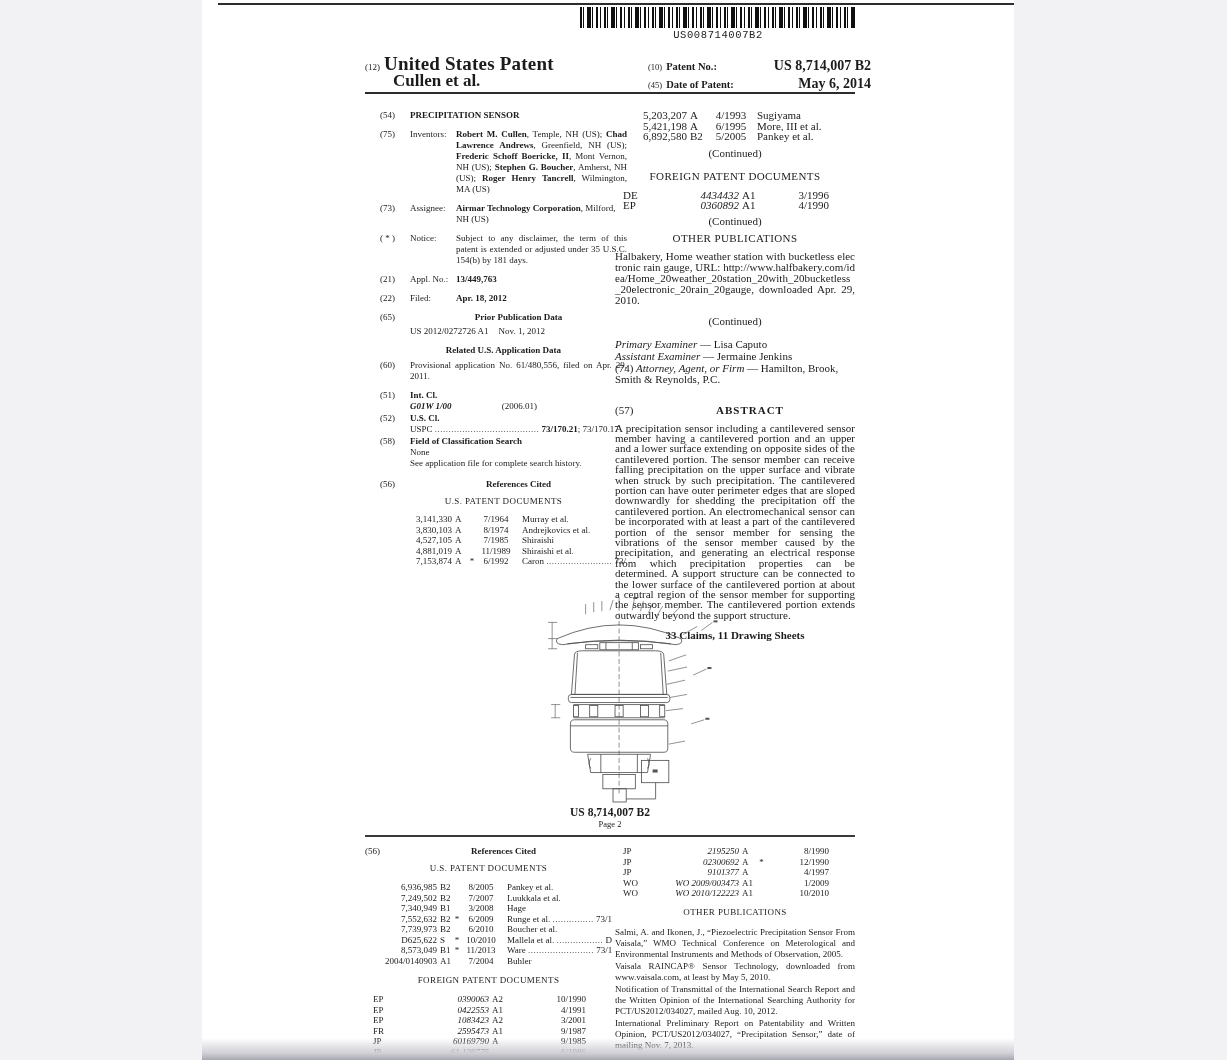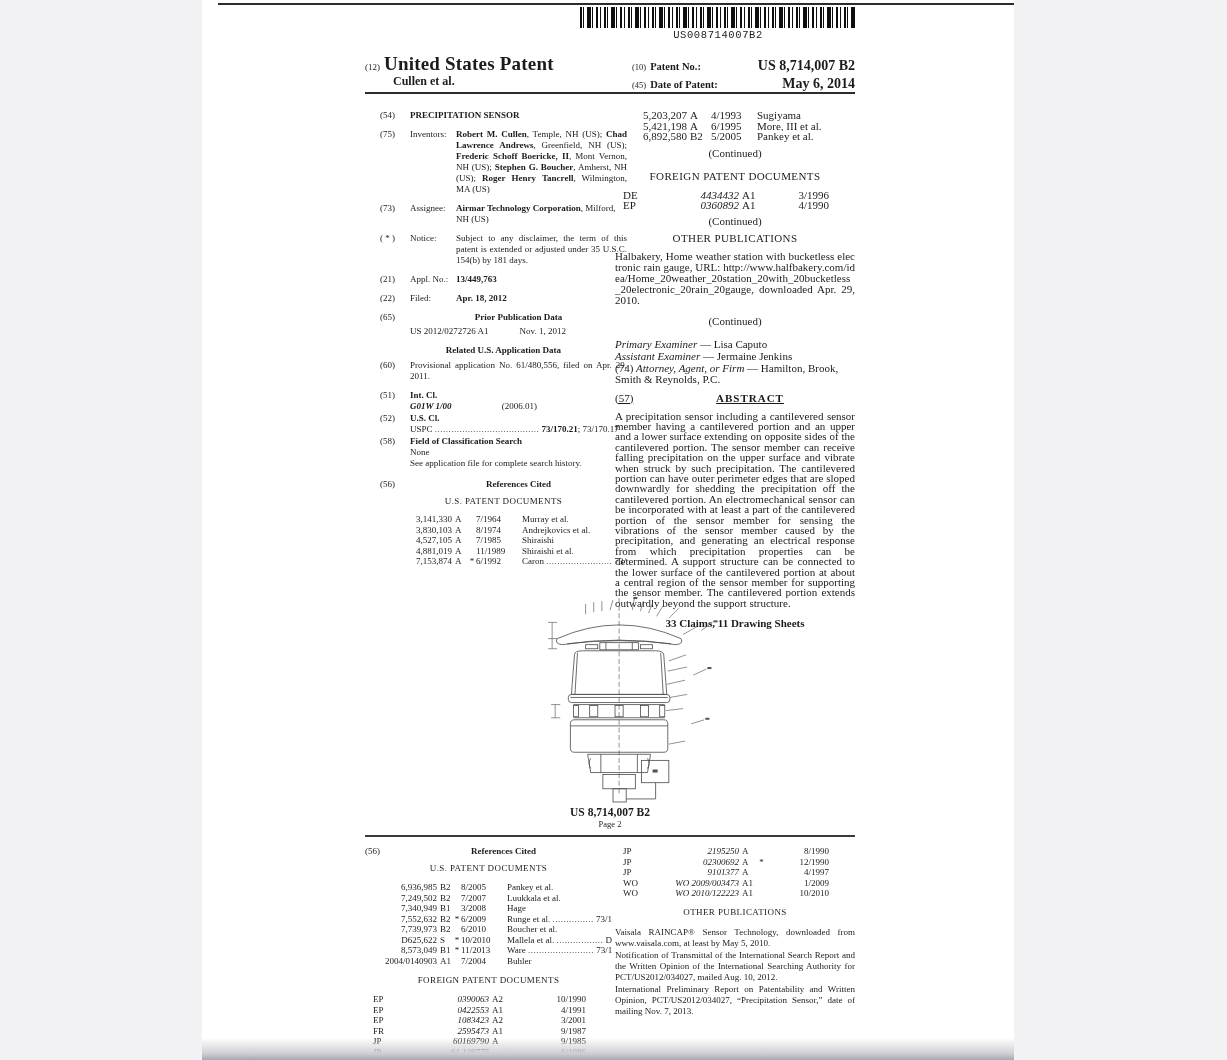--- a/index.html
+++ b/index.html
@@ -18,22 +18,22 @@
     background:repeating-linear-gradient(90deg,
       #0e0e0e 0 2px,#fff 2px 3px,#0e0e0e 3px 4px,#fff 4px 7px,
       #0e0e0e 7px 11px,#fff 11px 12px,#0e0e0e 12px 13px,#fff 13px 16px,
       #0e0e0e 16px 18px,#fff 18px 20px,#0e0e0e 20px 21px,#fff 21px 24px);}
   .barcode-label{position:absolute;left:378px;top:29px;width:276px;text-align:center;
     font-size:10.5px;letter-spacing:0.6px;font-family:Liberation Mono, monospace;}
   
   .hdrL{position:absolute;left:163px;top:53px;white-space:nowrap;}
   .h12{font-size:9px;}
   .htitle{font-size:19px;font-weight:bold;letter-spacing:0.2px;}
-  .hauthors{font-size:12px;font-weight:bold;margin:0 0 0 28px;line-height:12px;}
-  .hdrR{position:absolute;left:430px;top:58px;width:223px;font-size:10.5px;}
+  .hauthors{font-size:17px;font-weight:bold;margin:0 0 0 28px;line-height:12px;}
+  .hdrR{position:absolute;left:446px;top:58px;width:223px;font-size:10.5px;}
   .hrow{display:flex;align-items:baseline;margin-bottom:2px;}
   .hnum{font-size:8.5px;margin-right:4px;}
   .hlab{font-weight:bold;}
   .hval{margin-left:auto;font-weight:bold;font-size:14px;}
   .hrule{position:absolute;left:163px;top:92px;width:490px;height:2px;background:#2c2c2e;}
   
   .colL{position:absolute;left:178px;top:110px;width:247px;font-size:9px;line-height:11px;}
   .colR{position:absolute;left:413px;top:110px;width:240px;font-size:11px;line-height:11px;}
   .sec{margin-bottom:8px;}
   .g2{display:grid;grid-template-columns:30px 1fr;}
@@ -43,27 +43,27 @@
   .b{font-weight:bold;}
   .i{font-style:italic;}
   .bi{font-weight:bold;font-style:italic;}
   .caps{letter-spacing:0.4px;}
   .ld{letter-spacing:0.5px;}
   
   .usrow{display:grid;grid-template-columns:60px 16px 8px 40px 1fr;padding-left:12px;line-height:10.5px;}
   .c-num{text-align:right;}
   .c-kind{padding-left:3px;}
   .c-star{text-align:center;}
-  .c-date{text-align:left;}
+  .c-date{text-align:center;}
   .c-name{padding-left:6px;white-space:nowrap;overflow:hidden;}
   .frow{display:grid;grid-template-columns:30px 86px 18px 9px 1fr;padding-left:8px;line-height:10.5px;}
   .f-num{text-align:right;font-style:italic;}
   .f-star{text-align:center;}
   .f-date{text-align:right;padding-right:26px;}
-  .pubrow{display:flex;padding-left:30px;gap:31px;}
+  .pubrow{display:flex;padding-left:30px;gap:10px;}
   .exline{margin-bottom:1px;}
   .pubpara{margin-bottom:1px;}
   
   .figure{position:absolute;left:341px;top:596px;width:208px;height:208px;}
   .figure svg{stroke:#4c4c4c;fill:none;stroke-width:0.8;}
   
   .p2head{position:absolute;left:163px;top:806px;width:490px;text-align:center;}
   .p2no{font-size:11.5px;font-weight:bold;}
   .p2pg{font-size:8.5px;margin-top:1px;}
   .hrule2{position:absolute;left:163px;top:835px;width:490px;height:1.5px;background:#3a3a3c;}
@@ -270,21 +270,21 @@
     <div class="ctr" style="margin:10px 0 12px;">(Continued)</div>
     <div class="exline">
       <span class="i">Primary Examiner</span><span> — Lisa Caputo</span>
     </div>
     <div class="exline">
       <span class="i">Assistant Examiner</span><span> — Jermaine Jenkins</span>
     </div>
     <div class="exline">
       <span>(74) </span><span class="i">Attorney, Agent, or Firm</span><span> — Hamilton, Brook, Smith &amp; Reynolds, P.C.</span>
     </div>
-    <div class="g2" style="margin:8px 0 7px;text-decoration:underline;">
+    <div class="g2" style="margin:20px 0 7px;">
       <span>(57)</span>
       <span class="b ctr" style="letter-spacing:1px;">ABSTRACT</span>
     </div>
     <div class="just" style="line-height:10.4px;">A precipitation sensor including a cantilevered sensor member having a cantilevered portion and an upper and a lower surface extending on opposite sides of the cantilevered portion. The sensor member can receive falling precipitation on the upper surface and vibrate when struck by such precipitation. The cantilevered portion can have outer perimeter edges that are sloped downwardly for shedding the precipitation off the cantilevered portion. An electromechanical sensor can be incorporated with at least a part of the cantilevered portion of the sensor member for sensing the vibrations of the sensor member caused by the precipitation, and generating an electrical response from which precipitation properties can be determined. A support structure can be connected to the lower surface of the cantilevered portion at about a central region of the sensor member for supporting the sensor member. The cantilevered portion extends outwardly beyond the support structure.</div>
     <div class="b ctr" style="margin-top:10px;">33 Claims, 11 Drawing Sheets</div>
   </div>
 
   <div class="figure">
     <svg viewBox="0 0 205 205" width="208" height="208">
 
@@ -542,20 +542,21 @@
           <span>WO</span>
           <span class="f-num">WO 2010/122223</span>
           <span class="c-kind">A1</span>
           <span class="f-star"></span>
           <span class="f-date">10/2010</span>
         </div>
       </div>
     <div class="ctr caps" style="margin:8px 0 9px;">OTHER PUBLICATIONS</div>
     <div>
 
+        <div class="just pubpara">Salmi, A. and Ikonen, J., “Piezoelectric Precipitation Sensor From Vaisala,” WMO Technical Conference on Meterological and Environmental Instruments and Methods of Observation, 2005.</div>
 
         <div class="just pubpara">Vaisala RAINCAP® Sensor Technology, downloaded from www.vaisala.com, at least by May 5, 2010.</div>
 
         <div class="just pubpara">Notification of Transmittal of the International Search Report and the Written Opinion of the International Searching Authority for PCT/US2012/034027, mailed Aug. 10, 2012.</div>
 
         <div class="just pubpara">International Preliminary Report on Patentability and Written Opinion, PCT/US2012/034027, “Precipitation Sensor,” date of mailing Nov. 7, 2013.</div>
       </div>
 
   </div>
 

